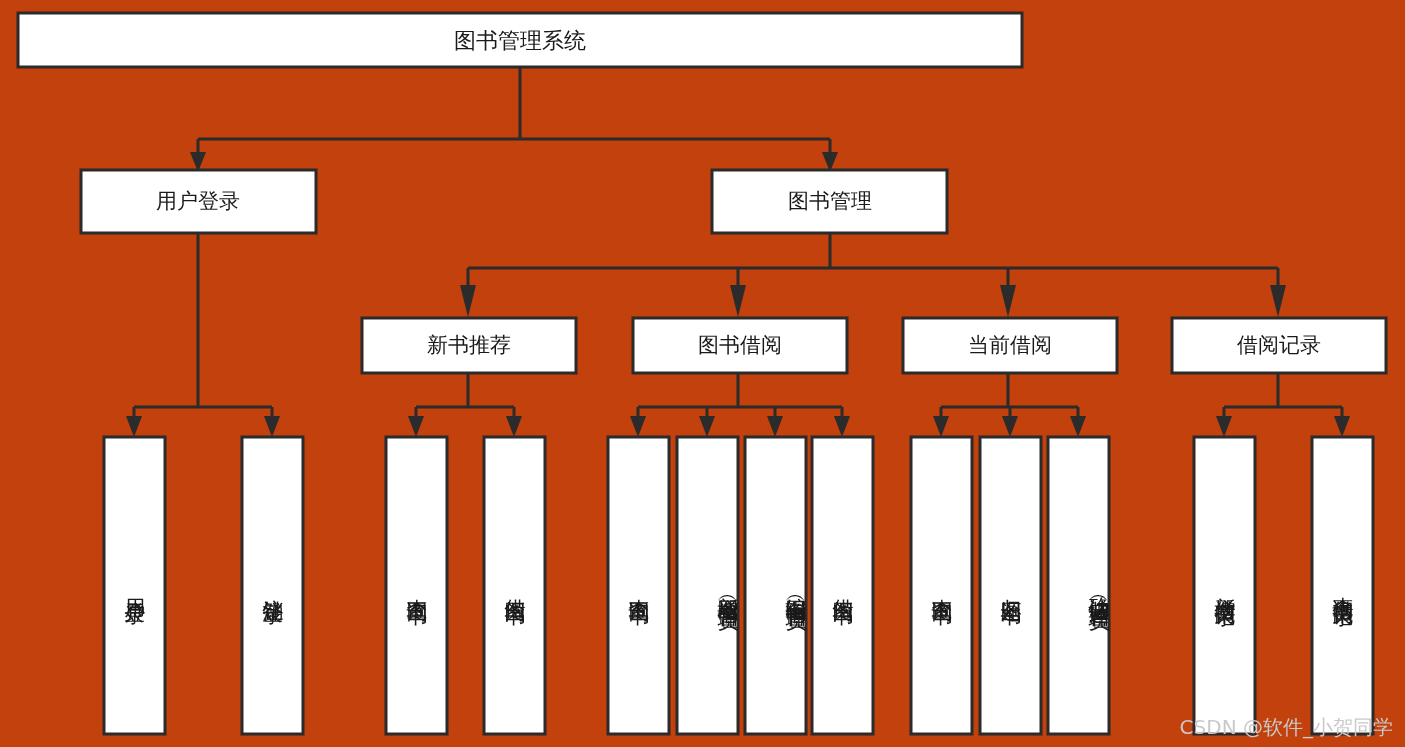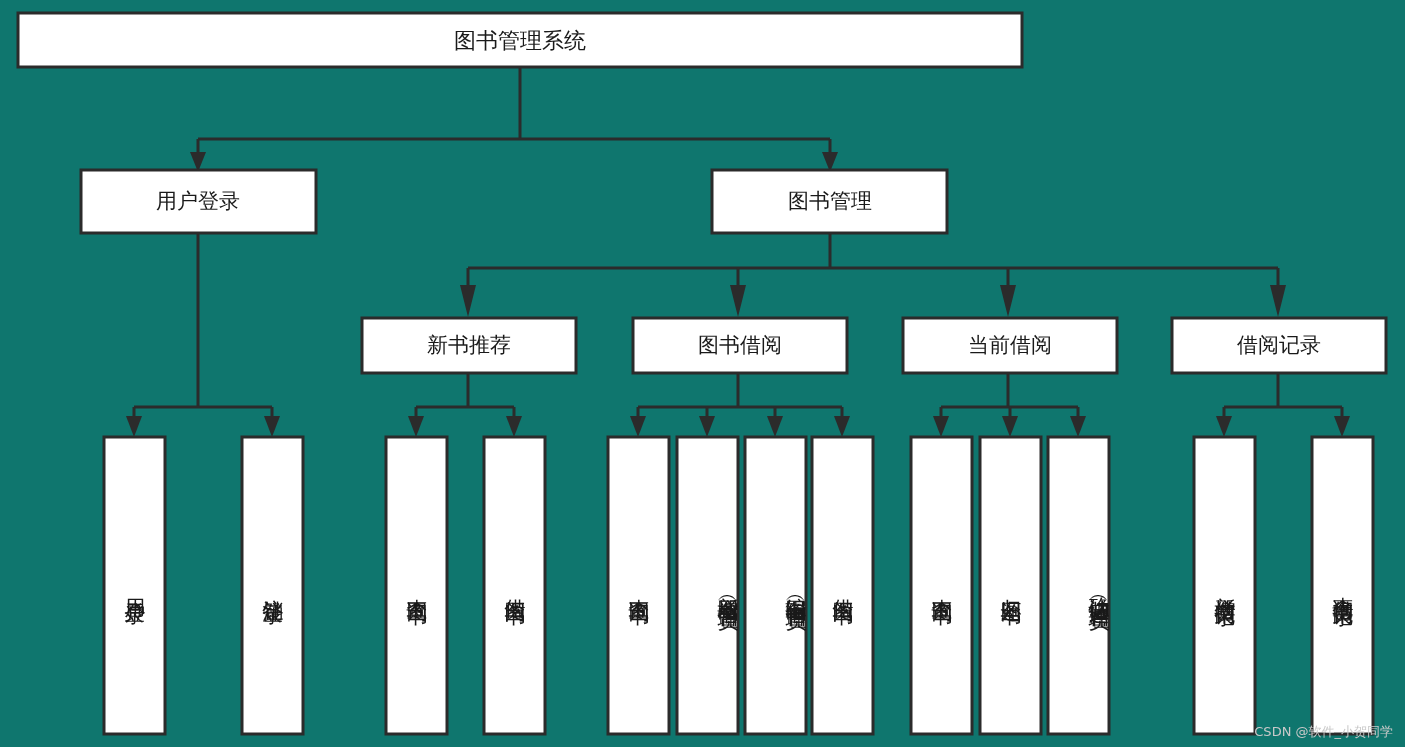--- a/index.html
+++ b/index.html
@@ -8,21 +8,21 @@
     padding: 0;
     background: #ffffff;
   }
   body {
     font-family: "DejaVu Sans", "Liberation Sans", sans-serif;
   }
   #diagram-root {
     position: relative;
     width: 1405px;
     height: 747px;
-    background: #0f766e;
+    background: #c2410c;
     overflow: hidden;
   }
   svg#flow {
     position: absolute;
     top: 0;
     left: 0;
     width: 1405px;
     height: 747px;
     display: block;
   }
@@ -72,21 +72,21 @@
     justify-content: center;
   }
   .vlabel.centered {
     align-items: center;
   }
   .watermark {
     position: absolute;
     right: 12px;
     bottom: 6px;
     font-family: "DejaVu Sans", "Liberation Sans", sans-serif;
-    font-size: 13px;
+    font-size: 20px;
     color: #c9c9c9;
     white-space: nowrap;
     user-select: none;
   }
 </style>
 </head>
 <body>
 
 <div id="diagram-root">
 

